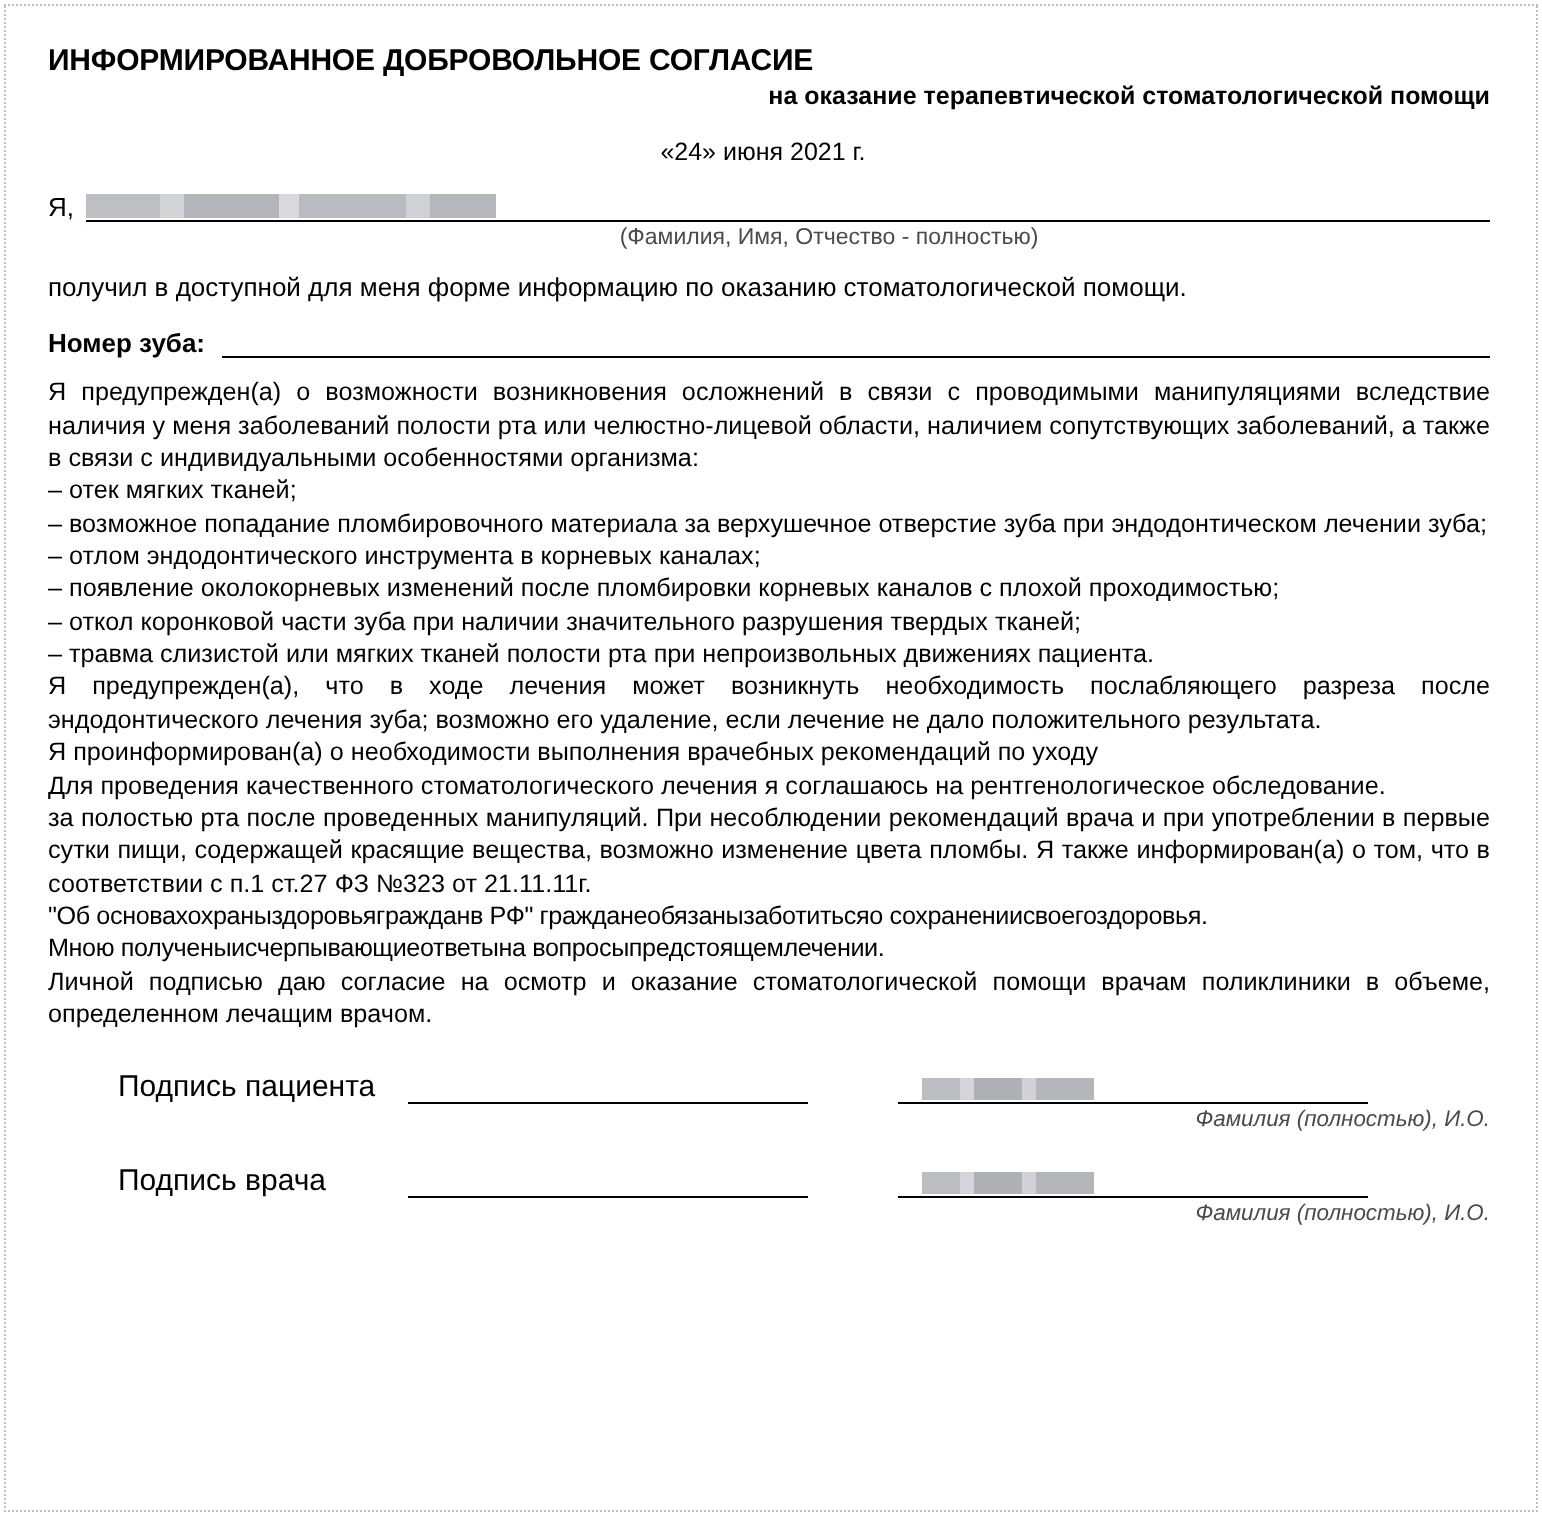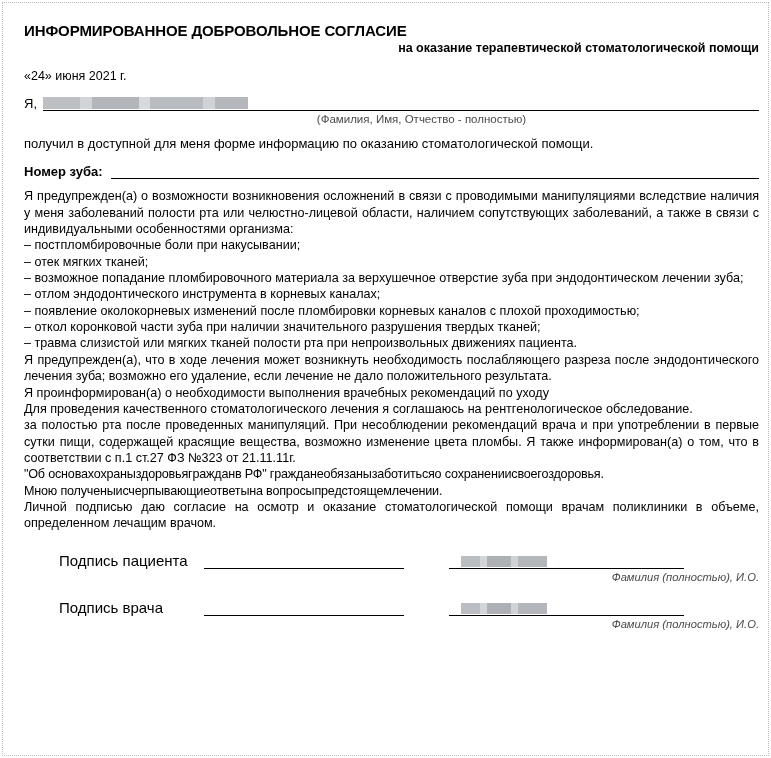--- a/index.html
+++ b/index.html
@@ -13,21 +13,21 @@
     font-family: "Liberation Sans", sans-serif;
     color: #000000;
     position: relative;
     overflow: hidden;
   }
   .page {
     position: relative;
     width: 771px;
     height: 758px;
     box-sizing: border-box;
-    padding: 22px 12px 0 24px;
+    padding: 22px 26px 0 24px;
   }
   .page-frame {
     position: absolute;
     left: 2px;
     top: 2px;
     right: 2px;
     bottom: 2px;
     border: 1px dotted #bdbdbd;
     pointer-events: none;
   }
@@ -38,21 +38,21 @@
     line-height: 1.15;
   }
   .subtitle {
     font-size: 12.5px;
     font-weight: bold;
     margin-top: 2px;
     line-height: 1.15;
     text-align: right;
   }
   .date-line {
-    text-align: left;
+    text-align: center;
     font-size: 12.5px;
     margin-top: 13px;
     padding-right: 6px;
   }
   .name-row {
     display: flex;
     align-items: flex-end;
     margin-top: 12px;
   }
   .name-label {
@@ -202,21 +202,20 @@
 
   <div class="para">получил в доступной для меня форме информацию по оказанию стоматологической помощи.</div>
 
   <div class="tooth-row">
     <span class="tooth-label">Номер зуба:</span>
     <span class="tooth-line"></span>
   </div>
 
   <div class="body-block">
     <div class="jpara nospace">Я предупрежден(а) о возможности возникновения осложнений в связи с проводимыми манипуляциями вследствие наличия у меня заболеваний полости рта или челюстно-лицевой области, наличием сопутствующих заболеваний, а также в связи с индивидуальными особенностями организма:</div>
-    <div class="bullet">– постпломбировочные боли при накусывании;</div>
     <div class="bullet">– отек мягких тканей;</div>
     <div class="bullet">– возможное попадание пломбировочного материала за верхушечное отверстие зуба при эндодонтическом лечении зуба;</div>
     <div class="bullet">– отлом эндодонтического инструмента в корневых каналах;</div>
     <div class="bullet">– появление околокорневых изменений после пломбировки корневых каналов с плохой проходимостью;</div>
     <div class="bullet">– откол коронковой части зуба при наличии значительного разрушения твердых тканей;</div>
     <div class="bullet">– травма слизистой или мягких тканей полости рта при непроизвольных движениях пациента.</div>
     <div class="jpara nospace">Я предупрежден(а), что в ходе лечения может возникнуть необходимость послабляющего разреза после эндодонтического лечения зуба; возможно его удаление, если лечение не дало положительного результата.</div>
     <div class="jpara nospace">Я проинформирован(а) о необходимости выполнения врачебных рекомендаций по уходу</div>
     <div class="jpara nospace">Для проведения качественного стоматологического лечения я соглашаюсь на рентгенологическое обследование.</div>
     <div class="jpara nospace">за полостью рта после проведенных манипуляций. При несоблюдении рекомендаций врача и при употреблении в первые сутки пищи, содержащей красящие вещества, возможно изменение цвета пломбы. Я также информирован(а) о том, что в соответствии с п.1 ст.27 ФЗ №323 от 21.11.11г.</div>

